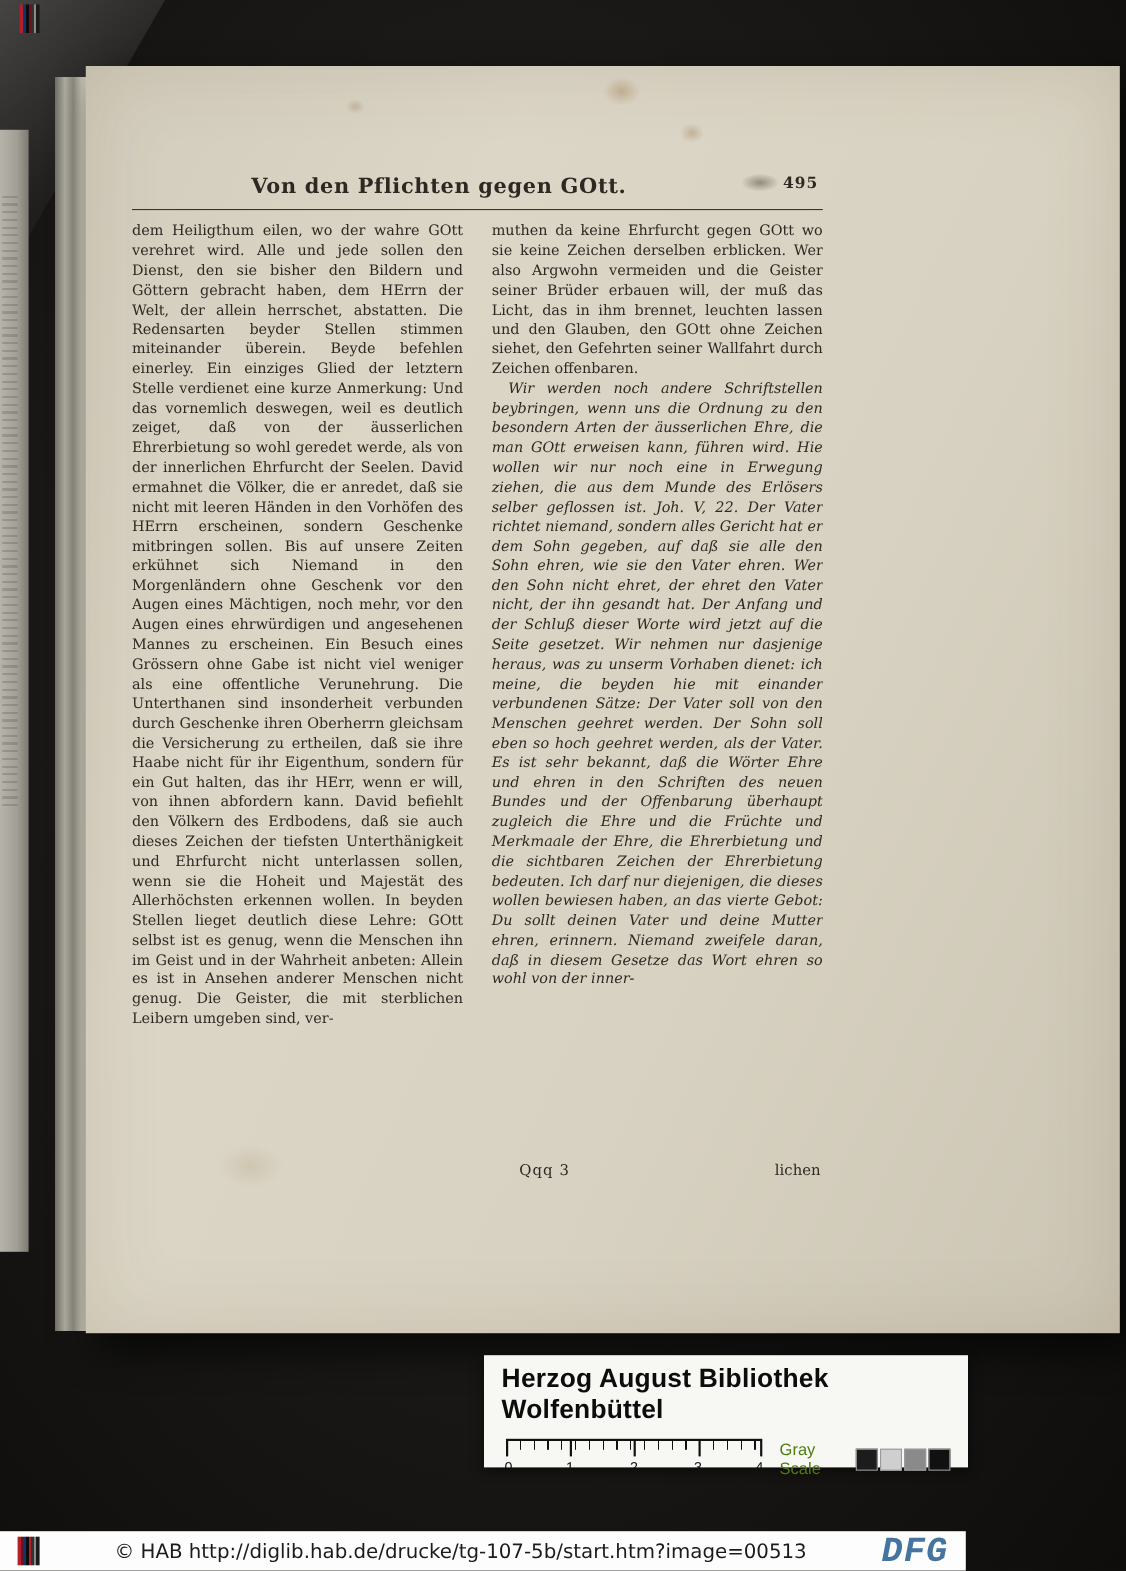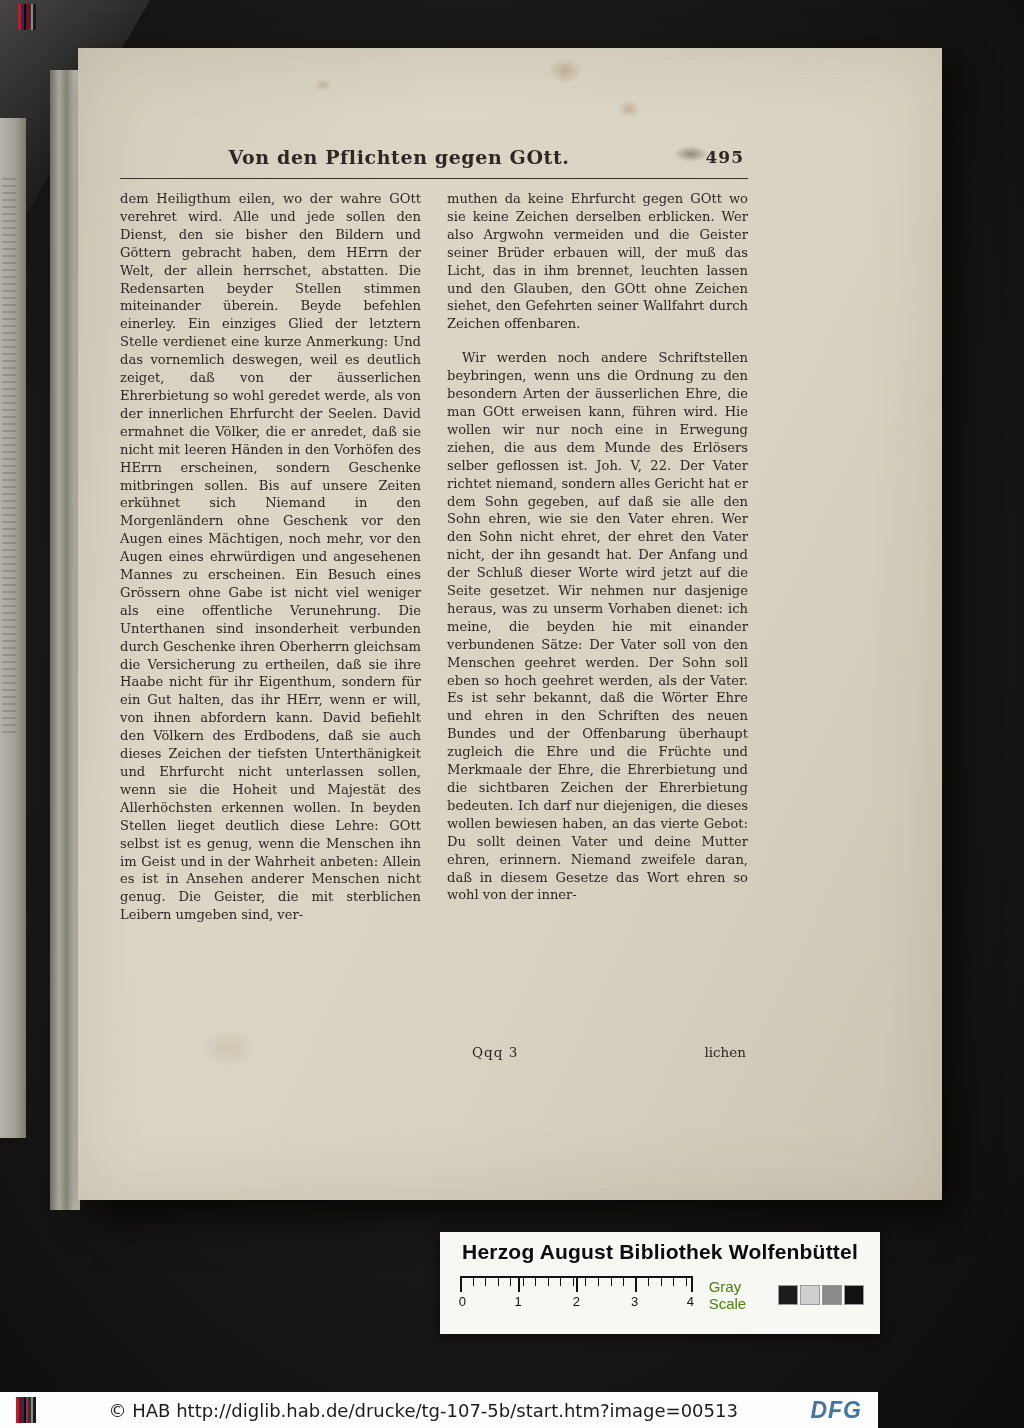--- a/index.html
+++ b/index.html
@@ -28,21 +28,21 @@
     position:absolute; left:2px; top:60px; width:14px; height:560px; opacity:.5;
     background:repeating-linear-gradient(180deg, rgba(70,62,55,.45) 0 2px, transparent 2px 7px);
   }
   
   .book-edge {
     position:absolute; left:50px; top:70px; width:30px; height:1140px;
     background:linear-gradient(90deg,#6f6d65 0%, #aeab9f 30%, #8c897f 55%, #c2bfb1 80%, #cfcbbd 100%);
   }
   
   .paper {
-    position:absolute; left:78px; top:48px; width:864px; height:1152px;
+    position:absolute; left:78px; top:60px; width:940px; height:1152px;
     background:linear-gradient(115deg, #d2ccbc 0%, #dcd6c7 28%, #d8d2c2 62%, #ccc5b4 100%);
     box-shadow: 12px 16px 34px rgba(0,0,0,.7), inset 0 0 70px rgba(110,92,62,.16);
     padding-left: 22px;
   }
   .stain { position:absolute; border-radius:50%; pointer-events:none; }
   .stain.s1 { left:470px; top:10px; width:34px; height:26px;
     background:radial-gradient(rgba(150,108,55,.35), transparent 70%); }
   .stain.s2 { left:540px; top:52px; width:22px; height:18px;
     background:radial-gradient(rgba(140,100,50,.30), transparent 70%); }
   .stain.s3 { left:236px; top:30px; width:18px; height:14px;
@@ -51,51 +51,51 @@
     background:radial-gradient(rgba(60,52,40,.45), transparent 72%); }
   .stain.s5 { left:120px; top:980px; width:60px; height:40px;
     background:radial-gradient(rgba(140,110,60,.14), transparent 70%); }
 
   .page-header { position:absolute; left:42px; top:98px; width:628px; height:26px; color:#2e2822; }
   .page-header .title {
     position:absolute; left:0; right:70px; text-align:center;
     font-size:19px; font-weight:bold; letter-spacing:.6px;
   }
   .page-header .pagenum {
-    position:absolute; right:4px; top:1px; font-size:17px; font-weight:bold; letter-spacing:1px;
+    position:absolute; right:4px; top:1px; font-size:14px; font-weight:bold; letter-spacing:1px;
   }
   .header-rule {
     position:absolute; left:42px; top:130px; width:628px;
     border-top:1.7px solid #3b342b;
   }
   .columns {
     position:absolute; left:42px; top:142px; width:628px; height:888px;
     display:flex; gap:26px; overflow:hidden;
   }
   .col {
     width:301px; text-align:justify;
     font-size:13.1px; line-height:17.9px; color:#2e2822;
   }
-  .col p + p { margin-top:16px; text-indent:15px; }
+  .col p + p { text-indent:15px;font-style:italic; }
   .sig-row {
     position:absolute; left:42px; top:996px; width:628px; height:20px;
     font-size:13.5px; color:#2e2822;text-align:center;
   }
   .sig-row .signature { position:absolute; left:352px; letter-spacing:1px; }
   .sig-row .catchword { position:absolute; right:2px; }
 
   
   .label-plate {
     position:absolute; left:440px; top:1232px; width:440px; height:102px;
     background:#f7f7f4; box-shadow:0 3px 10px rgba(0,0,0,.55);
     padding:8px 16px 0 16px;
   }
   .label-plate .plate-title {
-    text-align:center; font-family:"Liberation Sans", sans-serif;
-    font-weight:bold; font-size:21px; color:#0c0c0c; letter-spacing:.2px;
+    text-align:left; font-family:"Liberation Sans", sans-serif;
+    font-weight:bold; font-size:24px; color:#0c0c0c; letter-spacing:.2px;
   }
   .scale-row { display:flex; align-items:flex-start; margin-top:12px; }
   .ruler { position:relative; width:252px; height:38px; margin-left:4px; }
   .ruler .baseline { position:absolute; left:0; top:0; width:100%; border-top:2px solid #111; }
   .ruler .minor-ticks {
     position:absolute; left:0; top:2px; width:100%; height:8px;
     background:repeating-linear-gradient(90deg, #111 0 1px, transparent 1px 12.55px);
   }
   .ruler .tick { position:absolute; top:2px; width:2px; height:14px; background:#111; }
   .ruler .num {
@@ -114,22 +114,22 @@
   }
   .footer .barcode {
     margin-left:16px; width:20px; height:26px;
     background:linear-gradient(90deg,#b3202a 0 3px,#6c1320 3px 5px,#14336e 5px 8px,#0c0c0c 8px 10px,#b3202a 10px 12px,#333 12px 15px,#8a8a8a 15px 17px,#1a1a1a 17px 20px);
   }
   .footer .copyright {
     flex:1; text-align:center;
     font-family:"DejaVu Sans", sans-serif; font-size:18px; color:#1b1b1b;
   }
   .footer .dfg {
-    margin-right:16px; font-family:Liberation Sans, sans-serif;
-    font-style:italic; font-weight:bold; font-size:23px;
+    margin-right:16px; font-family:Liberation Mono, monospace;
+    font-style:italic; font-weight:bold; font-size:32px;
     color:#44749f; letter-spacing:1px;
   }
   .corner-barcode {
     position:absolute; left:18px; top:4px; width:18px; height:26px;
     background:linear-gradient(90deg,#b3202a 0 3px,#14336e 3px 6px,#0c0c0c 6px 8px,#6c1320 8px 11px,#333 11px 13px,#8a8a8a 13px 15px,#1a1a1a 15px 18px);
   }
 </style>
 </head>
 <body>
 

